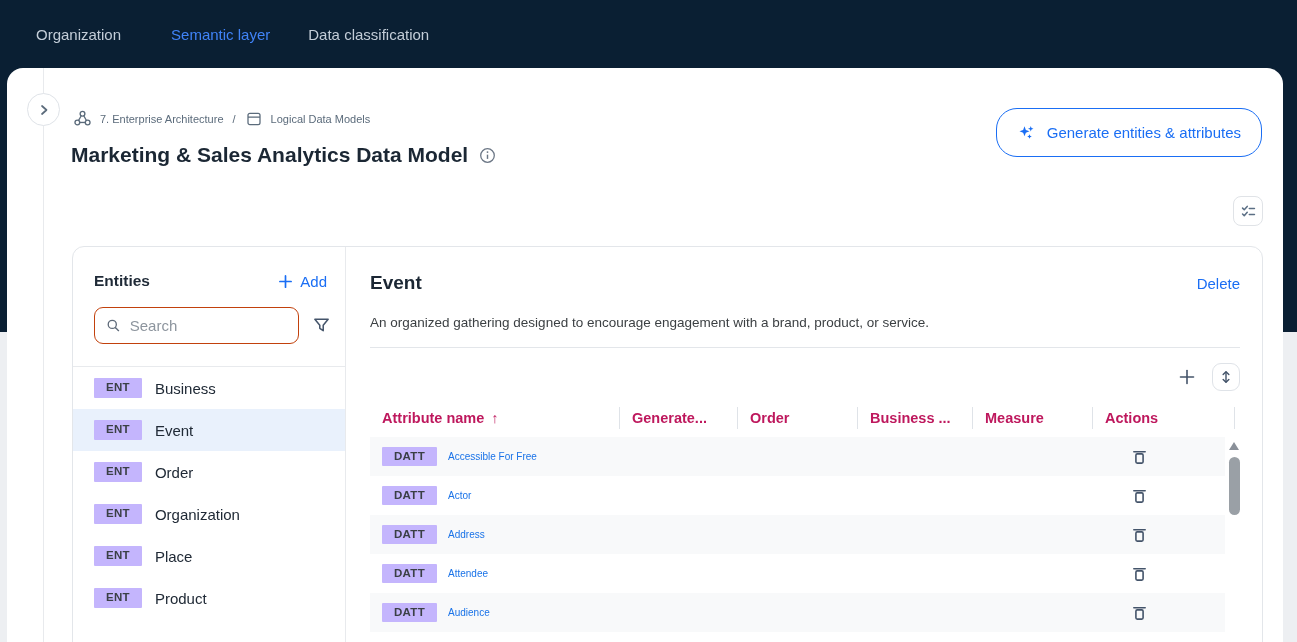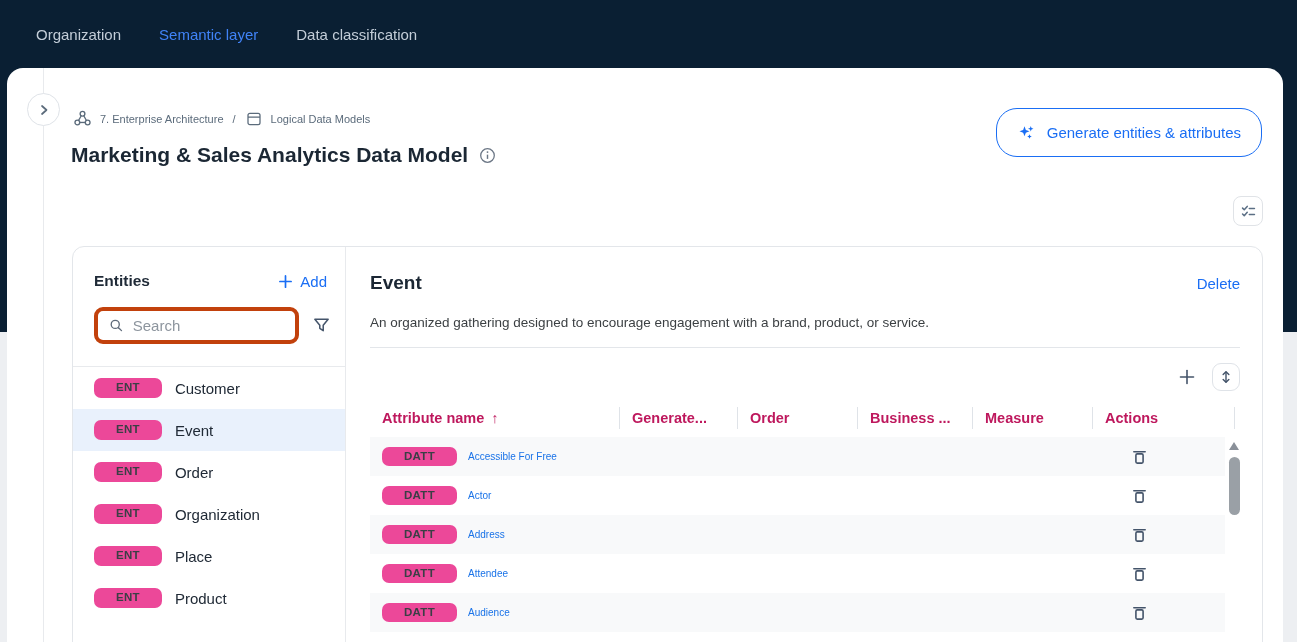--- a/index.html
+++ b/index.html
@@ -10,21 +10,21 @@
     position:relative;
     overflow:hidden;
     color:#1f2a37;
   }
   
   .top-dark-bg { position:absolute; top:0; left:0; right:0; height:332px; background:#0a1f33; }
   .topbar { position:absolute; top:0; left:0; right:0; height:68px; display:flex; align-items:center; z-index:5; }
   .brand { font-size:26px; font-weight:700; color:#ffffff; margin-left:8px; letter-spacing:.2px; }
   .primary-nav { display:flex; margin-left:36px; gap:38px; }
   .nav-tab { font-size:15px; font-weight:500; color:#c3cdd8; cursor:pointer; }
-  .nav-tab.active { color:#4083f7; }
+  .nav-tab.active { color:#4083f7;margin-left:12px; }
 
   
   .main-card { position:absolute; top:68px; left:7px; right:14px; bottom:0; background:#fff; border-radius:16px 16px 0 0; z-index:2; }
   .rail-line { position:absolute; left:36px; top:0; bottom:0; width:1px; background:#e8eaed; }
   .expand-btn { position:absolute; left:20px; top:25px; width:33px; height:33px; border-radius:50%; background:#fff;
     border:1px solid #dfe3e8; display:flex; align-items:center; justify-content:center; cursor:pointer; z-index:3; }
 
   .breadcrumb { position:absolute; left:66px; top:41px; display:flex; align-items:center; gap:9px; font-size:11px; color:#5b6b7b; }
   .crumb { display:flex; align-items:center; gap:8px; cursor:pointer; }
   .crumb-sep { color:#5b6b7b; }
@@ -41,30 +41,30 @@
   
   .inner-card { position:absolute; left:65px; right:20px; top:178px; bottom:-2px; background:#fff;
     border:1px solid #e3e6ea; border-radius:12px 12px 0 0; display:flex; overflow:hidden; }
 
   
   .entities-panel { width:273px; flex:0 0 273px; border-right:1px solid #e8eaed; display:flex; flex-direction:column; }
   .entities-header { display:flex; justify-content:space-between; align-items:center; padding:25px 18px 0 21px; }
   .entities-title { font-size:15.5px; font-weight:700; color:#1f2a37; }
   .add-link { display:flex; align-items:center; gap:7px; color:#1a6ef4; font-size:15px; font-weight:500; cursor:pointer; }
   .search-row { display:flex; align-items:center; gap:13px; padding:17px 14px 0 21px; }
-  .search-box { flex:1; display:flex; align-items:center; gap:9px; height:37px; border:4px solid #c2410c; border-radius:9px; padding:0 11px; background:#fff; }
+  .search-box { flex:1; display:flex; align-items:center; gap:9px; height:37px; border:1px solid #c2410c; border-radius:9px; padding:0 11px; background:#fff; }
   .search-box input { border:none; outline:none; font-size:15px; color:#202a36; width:100%; font-family:"Liberation Sans", sans-serif; }
   .search-box input::placeholder { color:#8d959e; }
   .entities-divider { margin-top:22px; border-bottom:1px solid #e8eaed; }
   .entity-list { display:flex; flex-direction:column; }
   .entity-item { height:42px; display:flex; align-items:center; gap:13px; padding-left:21px; font-size:15px; color:#202a36; cursor:pointer; }
   .entity-item.selected { background:#e9f1fc; }
 
-  .badge { display:inline-block; background:#ec4899; color:#3a3f45; font-size:11.5px; font-weight:700;
-    padding:4px 22px; border-radius:7px; letter-spacing:.3px; line-height:1; }
+  .badge { display:inline-block; background:#c4b5fd; color:#3a3f45; font-size:11.5px; font-weight:700;
+    padding:4px 12px; border-radius:1px; letter-spacing:.3px; line-height:1; }
 
   
   .detail-panel { flex:1; position:relative; padding:25px 0 0 24px; display:flex; flex-direction:column; }
   .detail-header { display:flex; align-items:center; padding-right:22px; }
   .detail-title { font-size:19px; font-weight:700; color:#1b2734; }
   .delete-link { margin-left:auto; color:#1a6ef4; font-size:15px; font-weight:500; cursor:pointer; }
   .detail-desc { margin-top:21px; font-size:13.5px; color:#3c4043; padding-right:22px; }
   .detail-divider { margin-top:17px; margin-right:22px; border-bottom:1px solid #e3e6ea; }
   .table-controls { display:flex; justify-content:flex-end; align-items:center; gap:15px; margin:15px 22px 0 0; }
   .plus-btn { background:none; border:none; cursor:pointer; display:flex; padding:2px; }
@@ -183,21 +183,21 @@
           <input type="text" placeholder="Search" style="">
         </div>
         <svg width="19" height="19" viewBox="0 0 20 20">
           <path d="M3 3.5 H17 L11.8 9.7 V15.5 L8.2 13 V9.7 Z" fill="none" stroke="#44546a" stroke-width="1.6" stroke-linejoin="round"></path>
         </svg>
       </div>
       <div class="entities-divider"></div>
       <div class="entity-list">
           <div class="entity-item">
             <span class="badge">ENT</span>
-            <span>Customer</span>
+            <span>Business</span>
           </div>
           <div class="entity-item selected">
             <span class="badge">ENT</span>
             <span>Event</span>
           </div>
           <div class="entity-item">
             <span class="badge">ENT</span>
             <span>Order</span>
           </div>
           <div class="entity-item">

